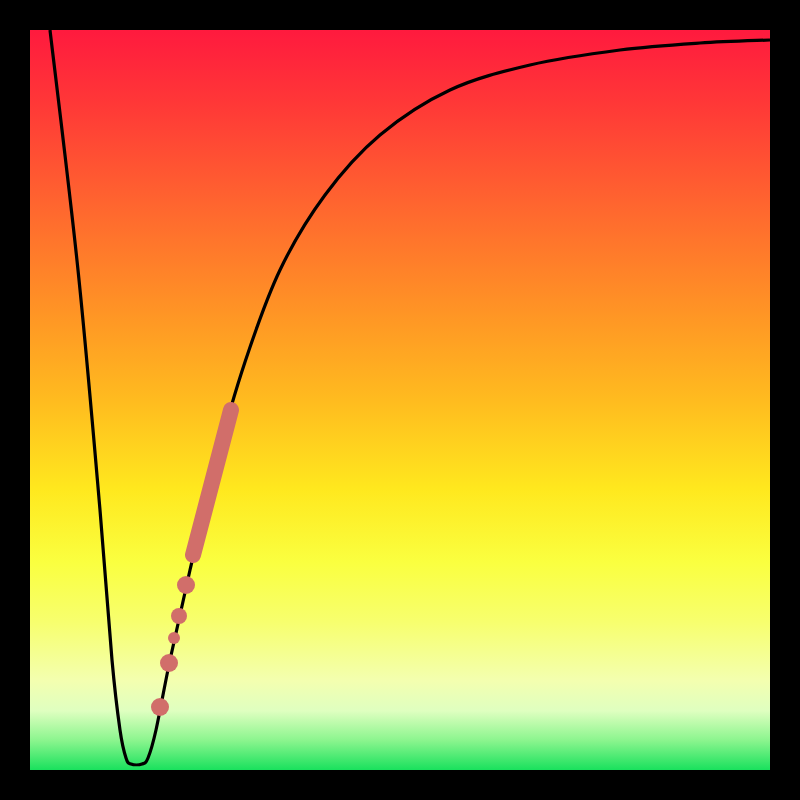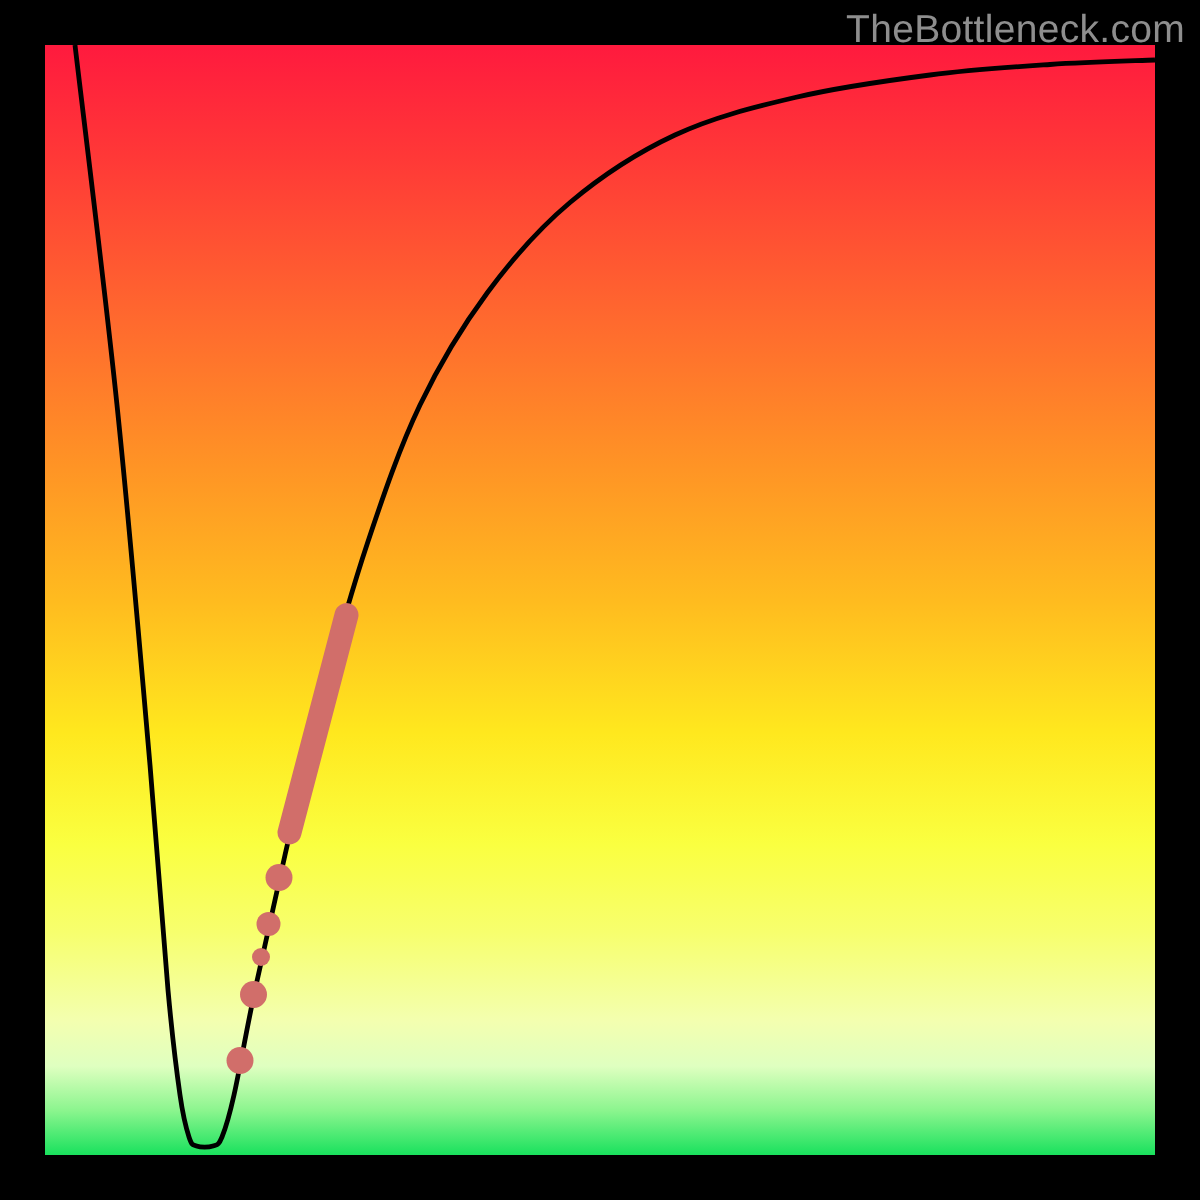--- a/index.html
+++ b/index.html
@@ -85,14 +85,13 @@
         <circle cx="149" cy="586" r="8" fill="#d16e6a"></circle>
         <circle cx="144" cy="608" r="6" fill="#d16e6a"></circle>
         <circle cx="139" cy="633" r="9" fill="#d16e6a"></circle>
         <circle cx="130" cy="677" r="9" fill="#d16e6a"></circle>
       </g>
   </svg>
 
   <div class="axis-left"></div>
   <div class="axis-bottom"></div>
 
-  <div class="attribution">TheBottleneck.com</div>
 </div>
 
 </body></html>

